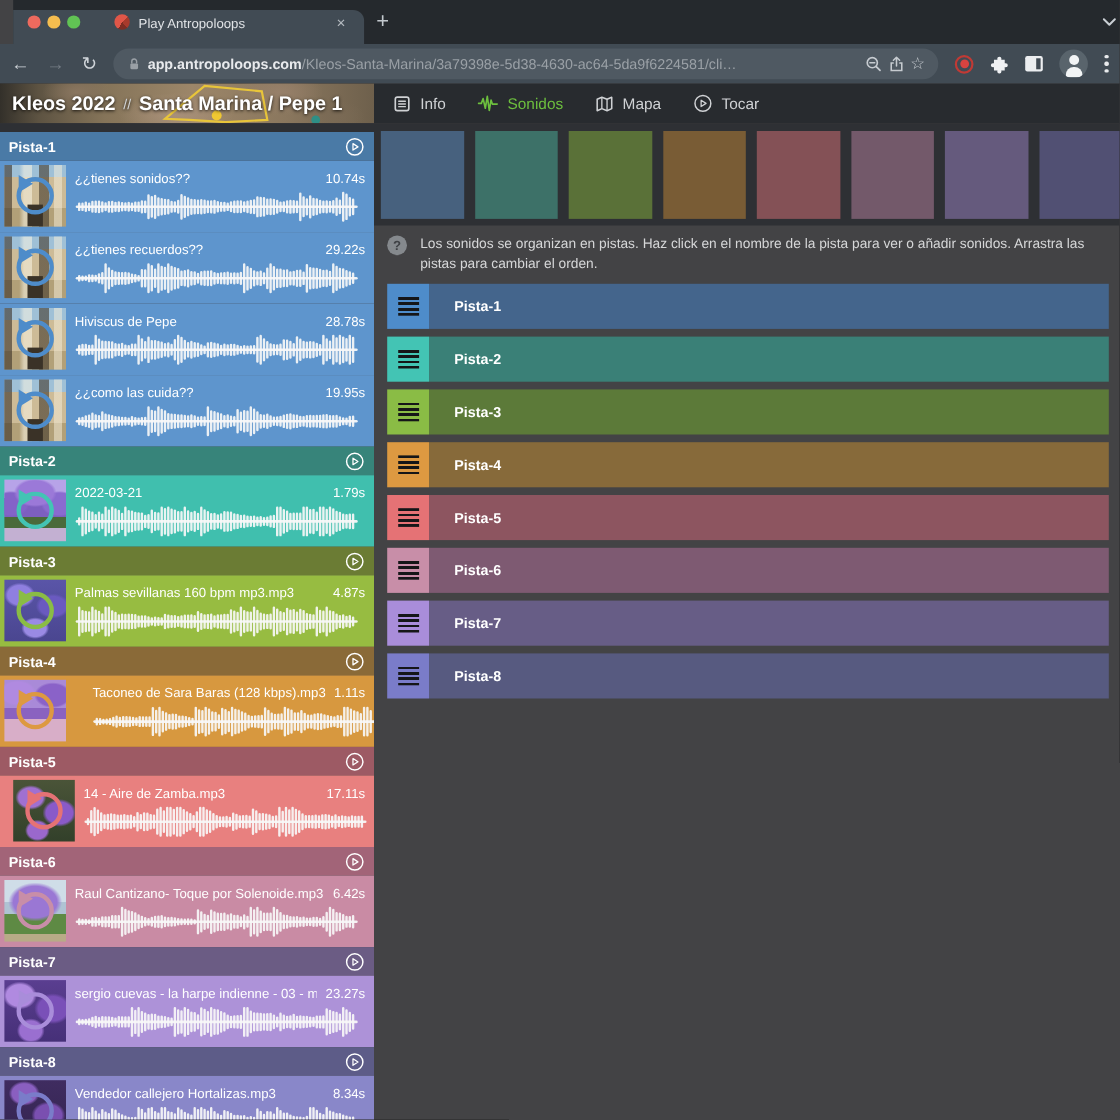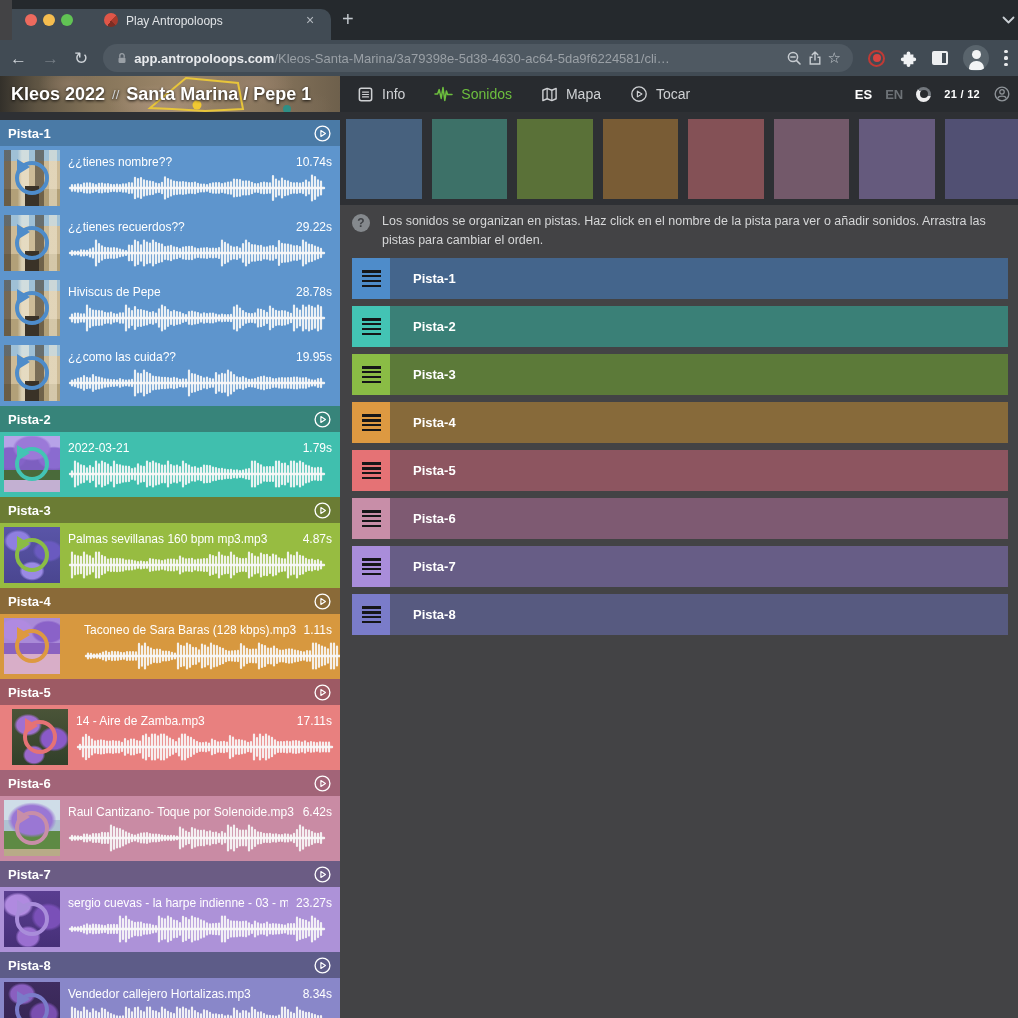--- a/index.html
+++ b/index.html
@@ -232,31 +232,20 @@
         <span>Mapa</span>
       </span>
       <span class="item">
         <svg width="18" height="18" viewBox="0 0 20 20">
             <circle cx="10" cy="10" r="8" fill="none" stroke="currentColor" stroke-width="1.5"></circle>
             <path d="M8.2 6.8 L13.2 10 L8.2 13.2 Z" fill="none" stroke="currentColor" stroke-width="1.3" stroke-linejoin="round"></path>
           </svg>
         <span>Tocar</span>
       </span>
     </div>
-    <div class="hdr-right">
-      <span class="lang-active">ES</span>
-      <span class="lang-inactive">EN</span>
-      <span class="spinner"></span>
-      <span class="counter">21 / 12</span>
-      <svg width="18" height="18" viewBox="0 0 20 20">
-          <circle cx="10" cy="10" r="7.6" fill="none" stroke="#8e9398" stroke-width="1.5"></circle>
-          <circle cx="10" cy="7.6" r="2.5" fill="none" stroke="#8e9398" stroke-width="1.4"></circle>
-          <path d="M5.6 14.4 C6.4 11.6 13.6 11.6 14.4 14.4" fill="none" stroke="#8e9398" stroke-width="1.4" stroke-linecap="round"></path>
-        </svg>
-    </div>
   </div>
 
   <div class="band"></div>
   <div class="swatches">
       <div class="swatch" style="background: rgb(71, 97, 126);"></div>
       <div class="swatch" style="background: rgb(61, 113, 104);"></div>
       <div class="swatch" style="background: rgb(90, 113, 56);"></div>
       <div class="swatch" style="background: rgb(121, 92, 53);"></div>
       <div class="swatch" style="background: rgb(132, 81, 86);"></div>
       <div class="swatch" style="background: rgb(115, 89, 106);"></div>
@@ -346,21 +335,21 @@
           </svg>
     </div>
     <div class="clips">
           <div class="clip" style="background: rgb(94, 149, 205);">
     <div class="thumb th-street">
       <span class="ring" style="border-color: rgb(78, 140, 202);"></span>
       <span class="tri" style="border-left-color: rgb(78, 140, 202);"></span>
     </div>
     <div class="cmain">
       <div class="cline1">
-        <span class="clip-name">¿¿tienes nombre??</span>
+        <span class="clip-name">¿¿tienes sonidos??</span>
         <span class="clip-duration">10.74s</span>
       </div>
       <svg class="wave" width="258" height="32" viewBox="0 0 258 32">
                 <path d="M2 15 H256" stroke="#f7f7f7" stroke-width="2.4" stroke-linecap="round" opacity="0.95"></path>
                 <path d="M4 12.2 V17.8 M7 12.2 V17.8 M10 11.3 V18.7 M13 12.1 V17.9 M16 10.7 V19.3 M19 10.4 V19.6 M22 10.3 V19.7 M25 11.0 V19.0 M28 12.0 V18.0 M31 10.8 V19.2 M34 10.6 V19.4 M37 11.4 V18.6 M40 11.1 V18.9 M43 11.8 V18.2 M46 12.0 V18.0 M49 11.6 V18.4 M52 12.1 V17.9 M55 11.3 V18.7 M58 11.3 V18.7 M61 10.1 V19.9 M64 10.3 V19.7 M67 4.8 V25.2 M70 6.2 V23.8 M73 5.1 V24.9 M76 7.4 V22.6 M79 8.2 V21.8 M82 8.7 V21.3 M85 9.1 V20.9 M88 10.6 V19.4 M91 11.0 V19.0 M94 9.8 V20.2 M97 4.4 V25.6 M100 6.0 V24.0 M103 7.4 V22.6 M106 8.7 V21.3 M109 9.1 V20.9 M112 9.4 V20.6 M115 9.1 V20.9 M118 9.5 V20.5 M121 10.2 V19.8 M124 10.1 V19.9 M127 9.7 V20.3 M130 10.9 V19.1 M133 11.5 V18.5 M136 11.5 V18.5 M139 12.2 V17.8 M142 11.1 V18.9 M145 10.3 V19.7 M148 10.2 V19.8 M151 10.2 V19.8 M154 11.1 V18.9 M157 10.3 V19.7 M160 9.6 V20.4 M163 9.3 V20.7 M166 6.5 V23.5 M169 6.9 V23.1 M172 7.2 V22.8 M175 8.6 V21.4 M178 8.4 V21.6 M181 8.7 V21.3 M184 9.8 V20.2 M187 11.2 V18.8 M190 11.1 V18.9 M193 10.1 V19.9 M196 9.7 V20.3 M199 10.0 V20.0 M202 10.3 V19.7 M205 3.0 V27.0 M208 6.6 V23.4 M211 8.3 V21.7 M214 5.5 V24.5 M217 7.8 V22.2 M220 8.4 V21.6 M223 9.8 V20.2 M226 10.3 V19.7 M229 10.1 V19.9 M232 10.7 V19.3 M235 9.9 V20.1 M238 7.7 V22.3 M241 9.4 V20.6 M244 2.5 V27.5 M247 4.0 V26.0 M250 7.3 V22.7 M253 8.5 V21.5 " stroke="#f7f7f7" stroke-width="2.2" stroke-linecap="round" opacity="0.92" fill="none"></path>
               </svg>
     </div>
   </div>
           <div class="clip" style="background: rgb(94, 149, 205);">
     <div class="thumb th-street">

